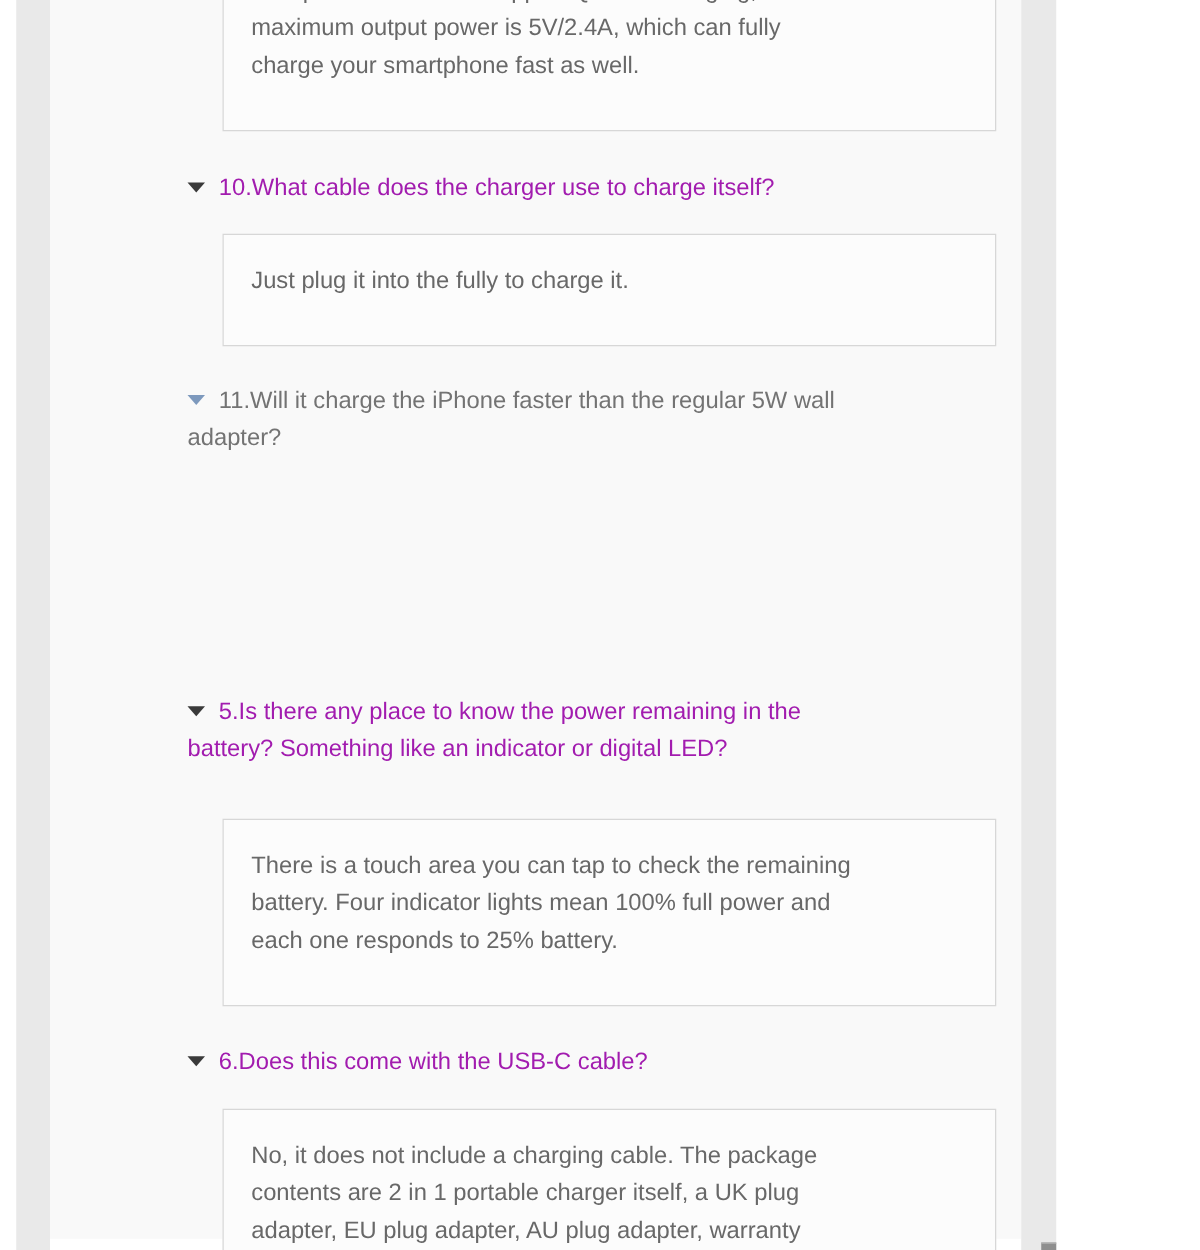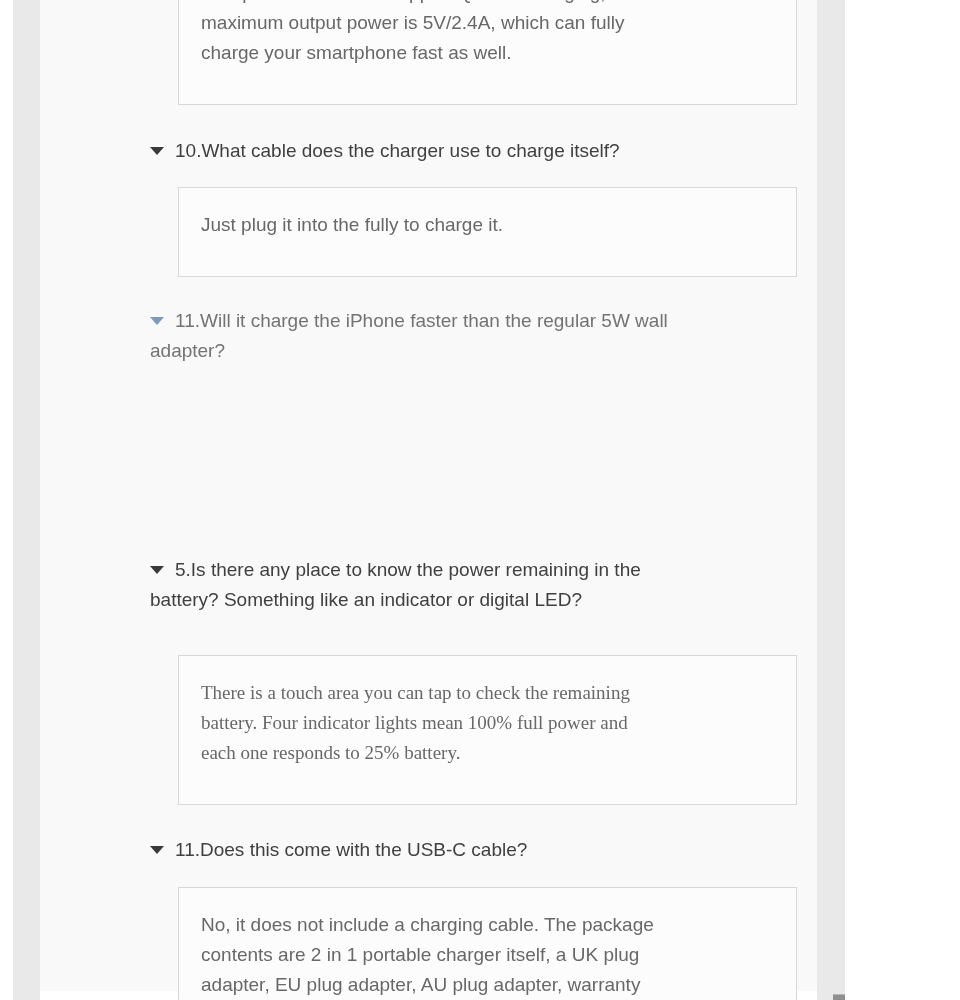--- a/index.html
+++ b/index.html
@@ -18,21 +18,21 @@
   .gutter-left  { left: 13px; width: 27px; }
   .gutter-right { left: 817px; width: 28px; }
   .content {
     position: absolute; left: 40px; top: 0;
     width: 777px; height: 991px;
     background: #f9f9f9;
   }
   .question {
     position: absolute; left: 110px; width: 660px;
     font-size: 19px; line-height: 30px;
-    color: #404040;
+    color: #a21caf;
     cursor: pointer;
   }
   .q-text { white-space: pre-line; }
   .tri {
     display: inline-block;
     width: 0; height: 0;
     border-left: 7px solid transparent;
     border-right: 7px solid transparent;
     border-top: 8px solid #3a3a3a;
     margin-right: 11px;
@@ -47,21 +47,21 @@
     padding: 22px 22px 36px 22px;
   }
   .answer-text {
     font-size: 19px; line-height: 30px;
     color: #686868;
     white-space: pre-line;
   }
   .box-top { top: -45px; }
   .box-10  { top: 187px; }
   .box-11  { top: 406px; }
-  .box-12  { top: 655px; font-family: Liberation Serif, serif; }
+  .box-12  { top: 655px; }
   .box-13  { top: 887px; }
   .q-10 { top: 136px; }
   .q-11 { top: 306px; }
   .q-12 { top: 555px; }
   .q-13 { top: 835px; }
   .scroll-thumb {
     position: absolute;
     left: 833px; top: 994px;
     width: 12px; height: 8px;
     background: #8f8f8f;
@@ -97,21 +97,21 @@
     <span class="tri"></span><span class="q-text">5.Is there any place to know the power remaining in the
 battery? Something like an indicator or digital LED?</span>
   </div>
   <div class="answer-box box-12">
     <div class="answer-text">There is a touch area you can tap to check the remaining
 battery. Four indicator lights mean 100% full power and
 each one responds to 25% battery.</div>
   </div>
 
   <div class="question q-13">
-    <span class="tri"></span><span class="q-text">11.Does this come with the USB-C cable?</span>
+    <span class="tri"></span><span class="q-text">6.Does this come with the USB-C cable?</span>
   </div>
   <div class="answer-box box-13">
     <div class="answer-text">No, it does not include a charging cable. The package
 contents are 2 in 1 portable charger itself, a UK plug
 adapter, EU plug adapter, AU plug adapter, warranty</div>
   </div>
 
 </div>
 
 <div class="gutter gutter-right"></div>

